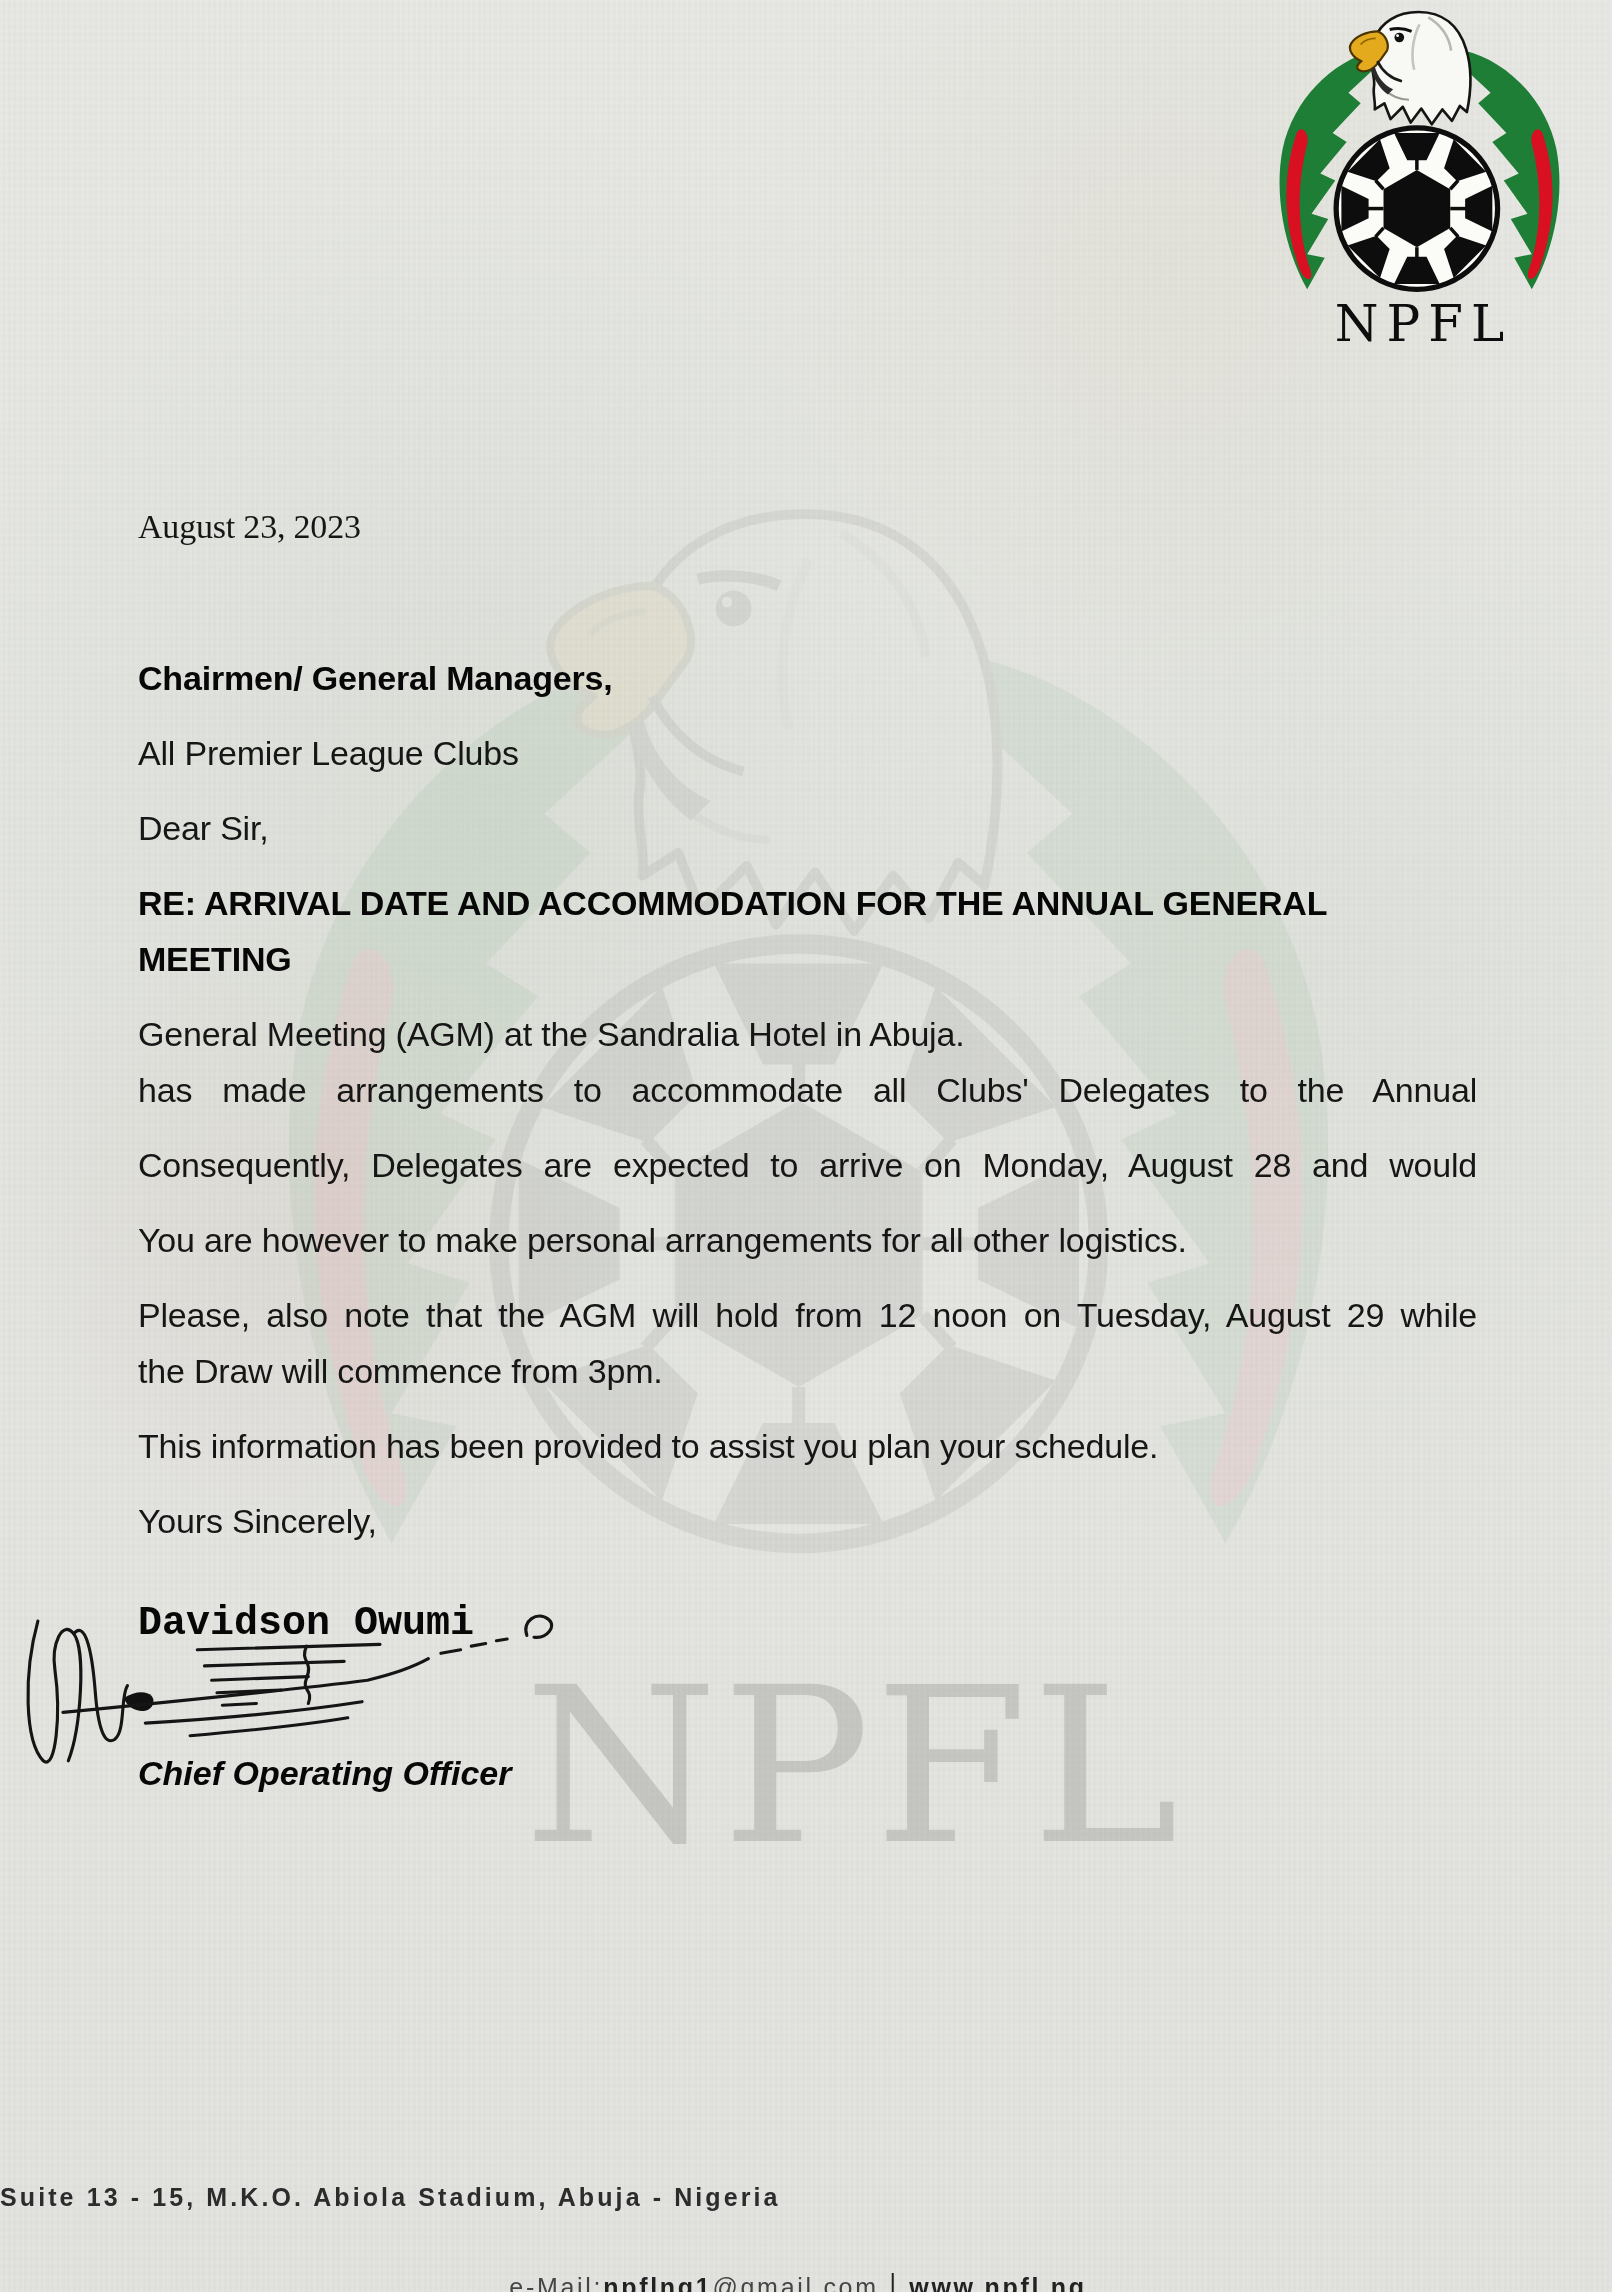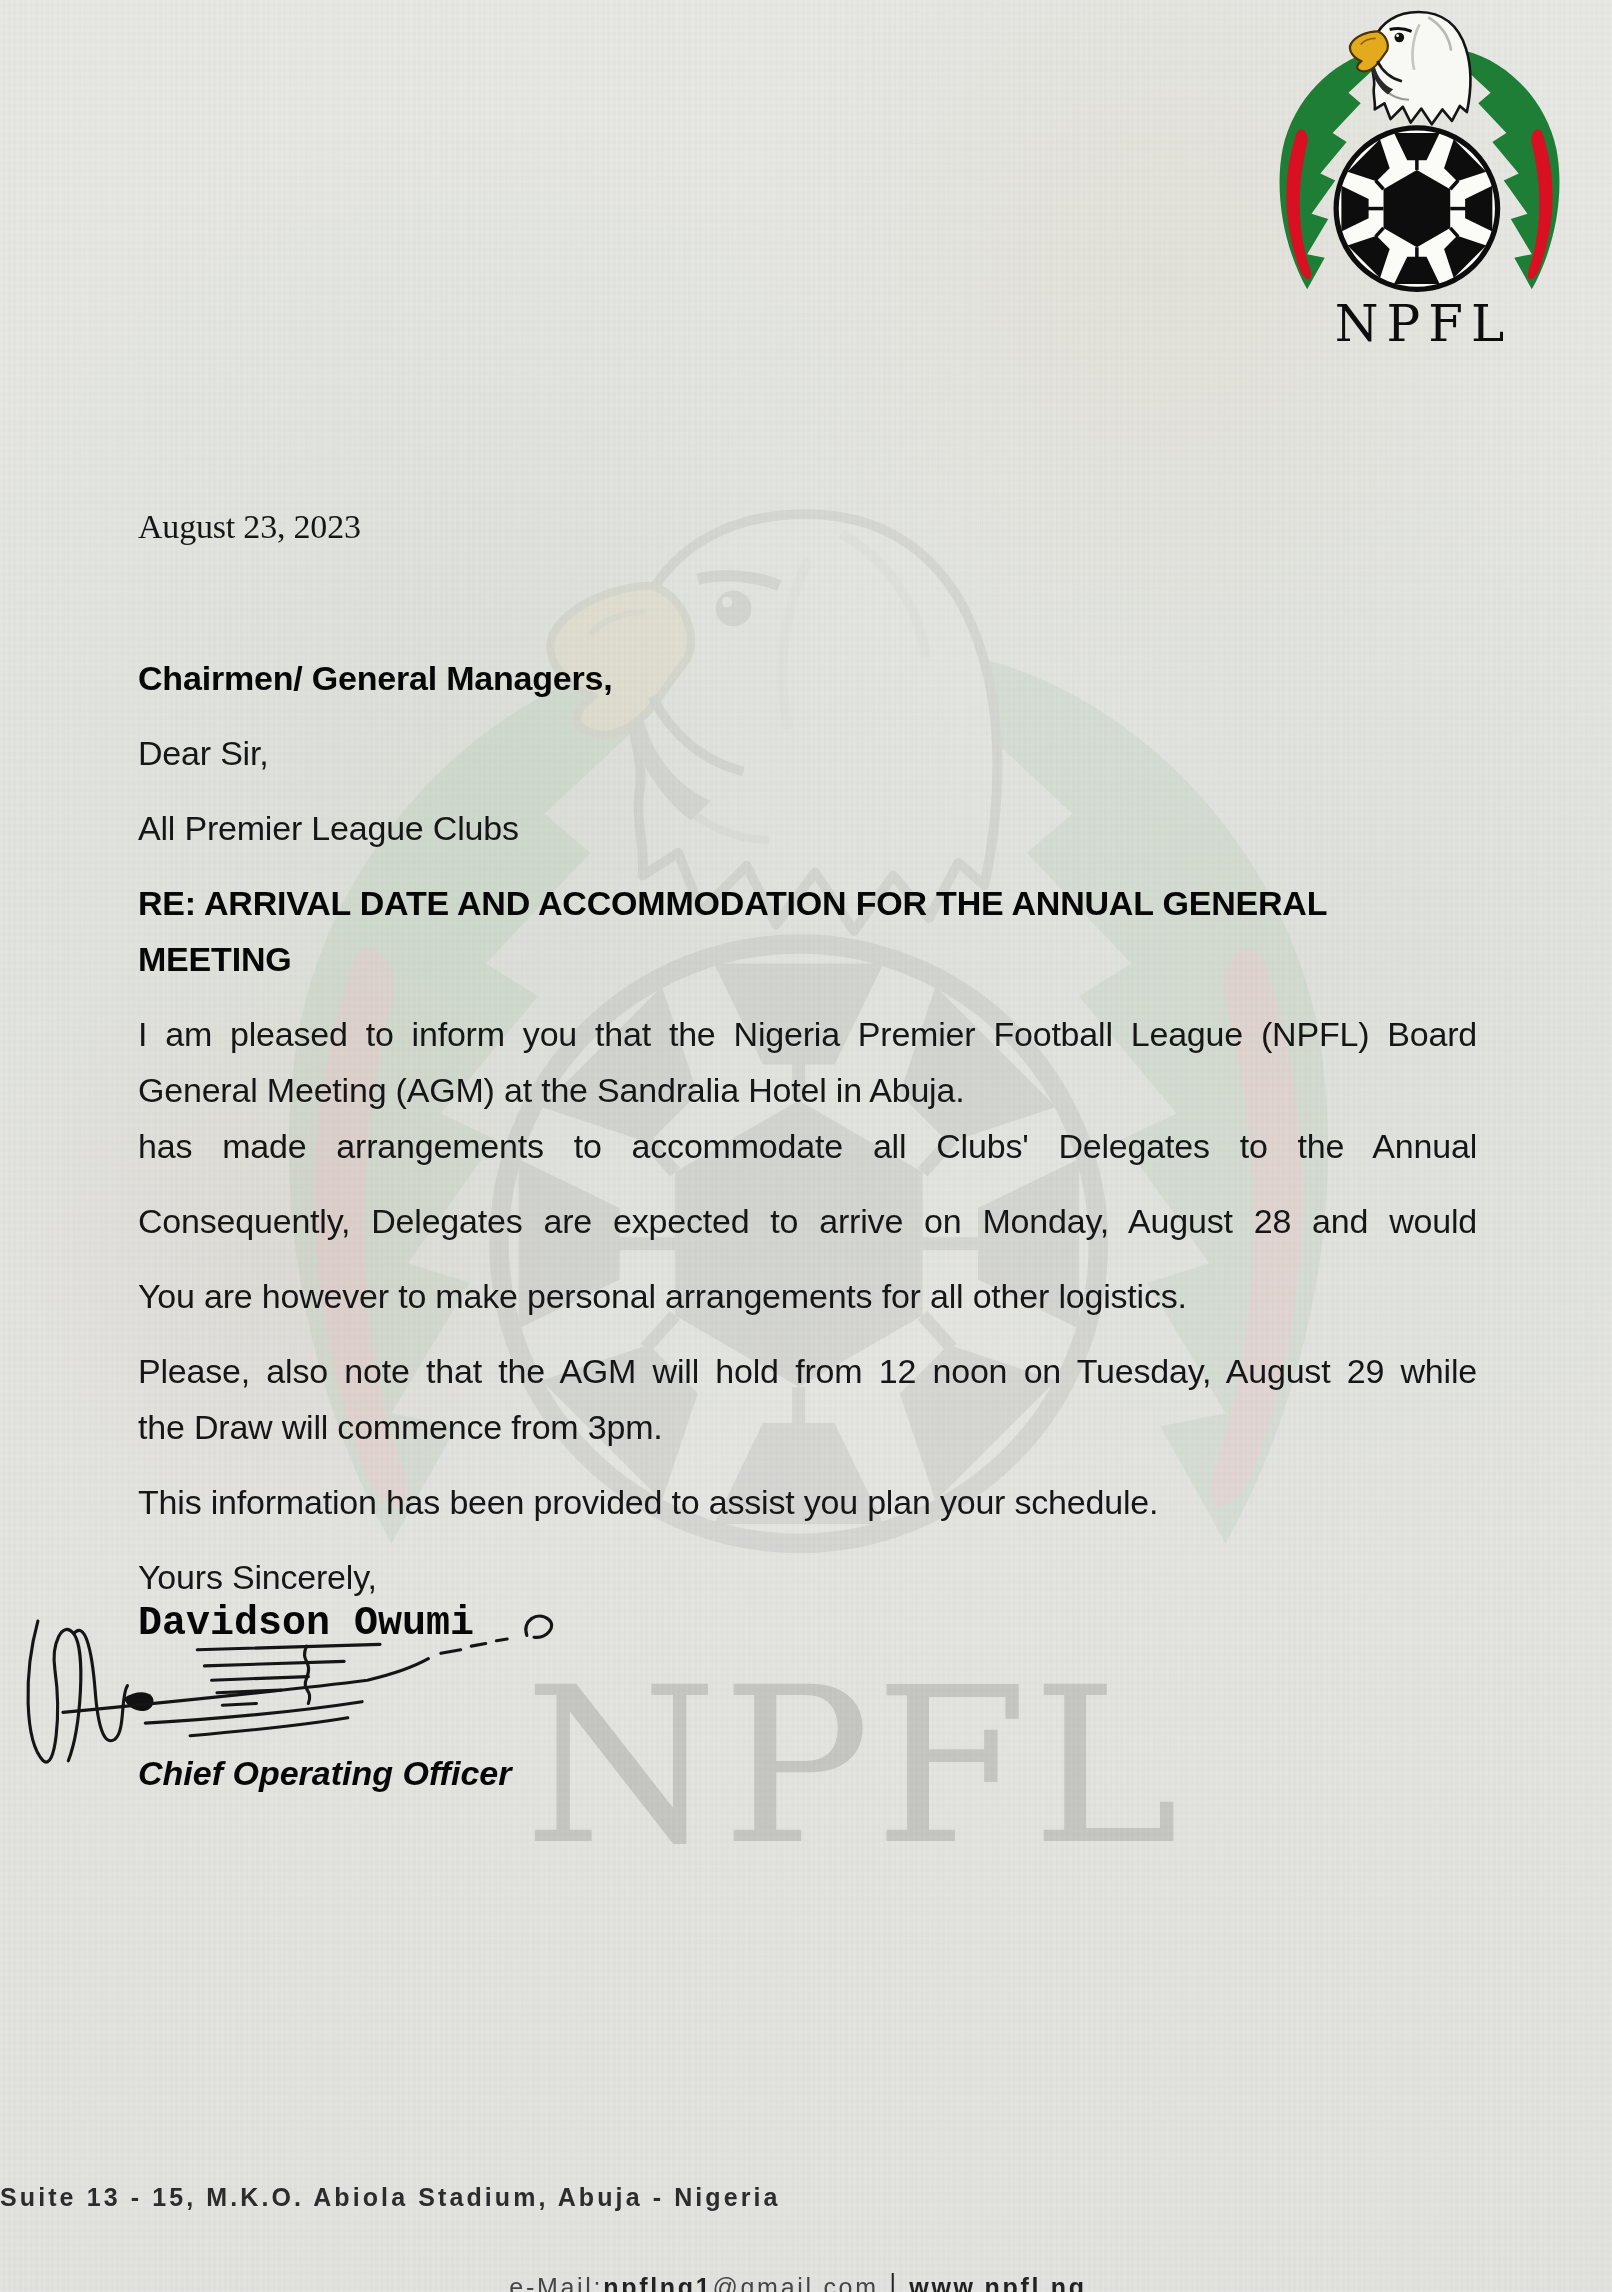--- a/index.html
+++ b/index.html
@@ -133,25 +133,24 @@
   <div class="logo">
     <svg viewBox="0 0 400 340">
         <use href="#crest"></use>
       </svg>
     <div class="logo-text">NPFL</div>
   </div>
 
   <main class="content">
     <p class="date">August 23, 2023</p>
     <p class="bold">Chairmen/ General Managers,</p>
+    <p>All Premier League Clubs</p>
     <p>Dear Sir,</p>
-    <p>All Premier League Clubs</p>
     <p class="bold">RE: ARRIVAL DATE AND ACCOMMODATION FOR THE ANNUAL GENERAL MEETING</p>
     <div class="para">
-        <div class="jline">I am pleased to inform you that the Nigeria Premier Football League (NPFL) Board</div>
         <div class="jline last">General Meeting (AGM) at the Sandralia Hotel in Abuja.</div>
         <div class="jline">has made arrangements to accommodate all Clubs' Delegates to the Annual</div>
       </div>
     <div class="para">
         <div class="jline">Consequently, Delegates are expected to arrive on Monday, August 28 and would</div>
       </div>
     <div class="para">
         <div class="jline last">You are however to make personal arrangements for all other logistics.</div>
       </div>
     <div class="para">

